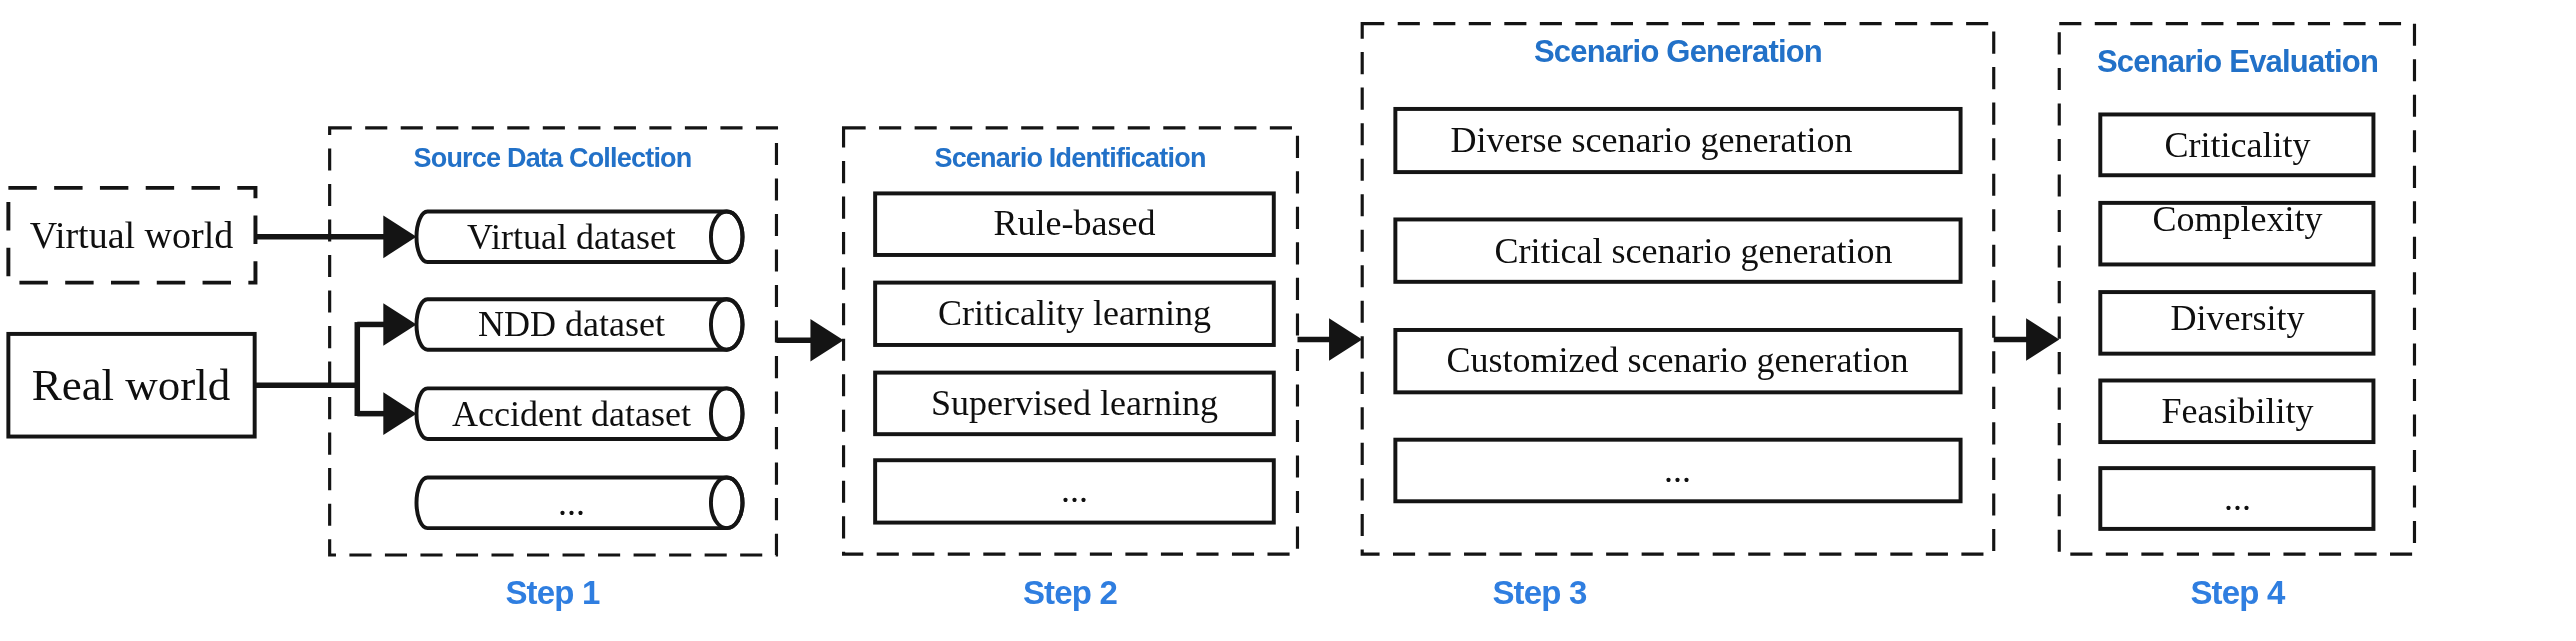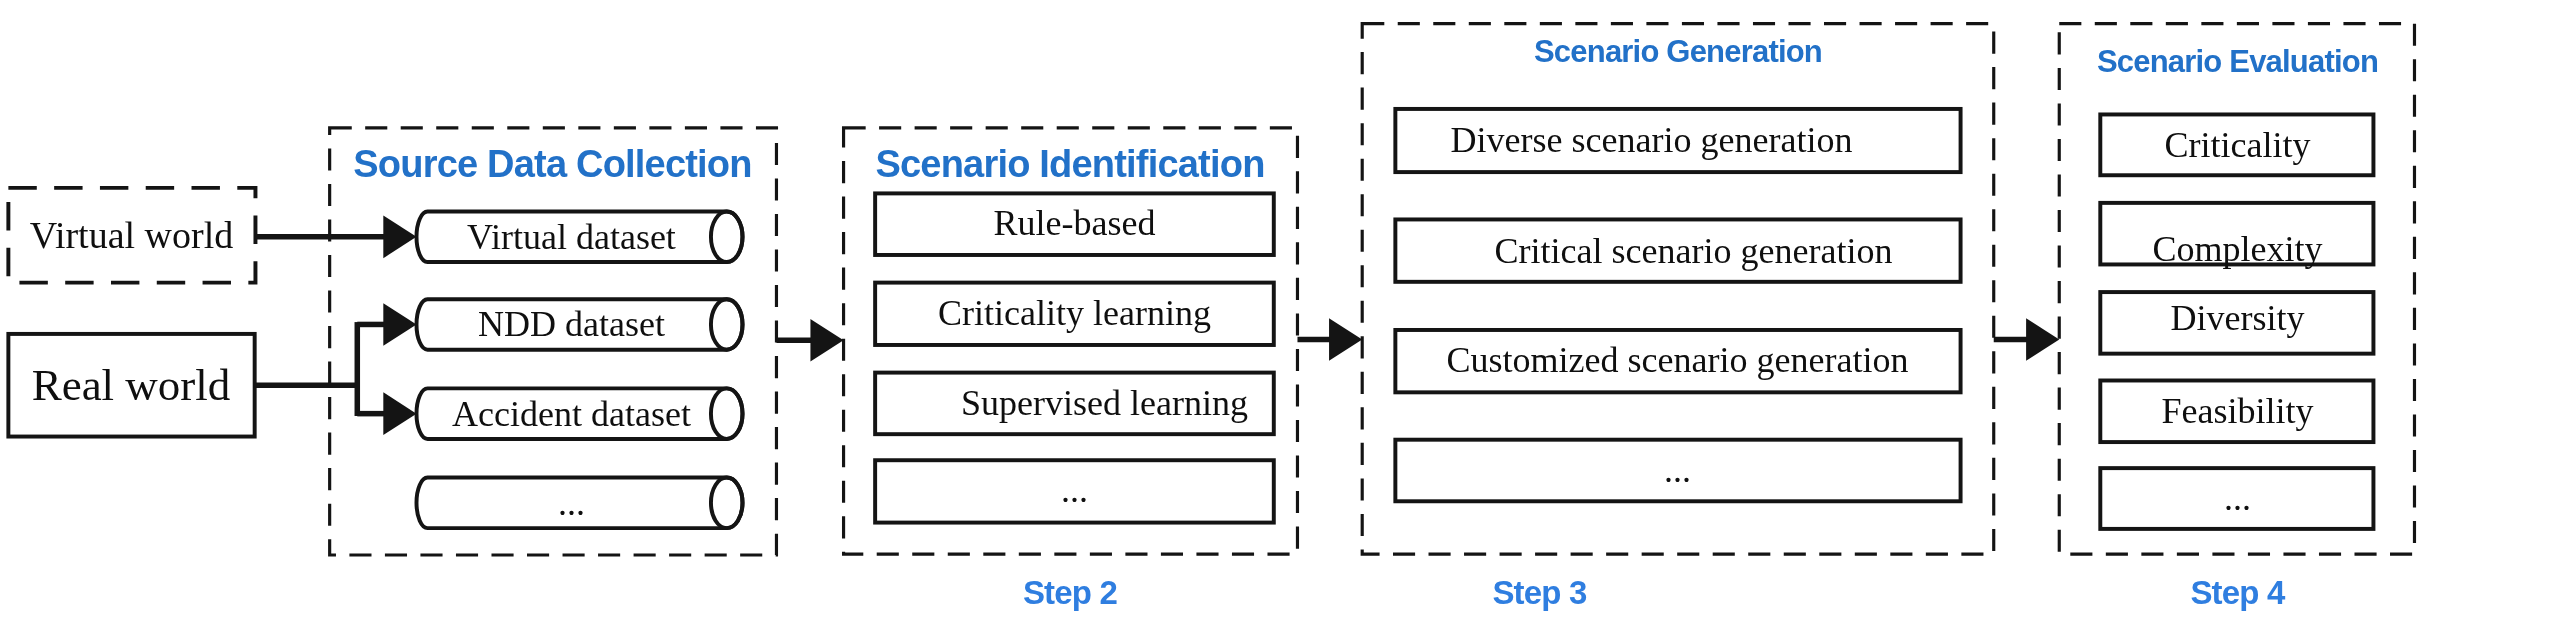--- a/index.html
+++ b/index.html
@@ -19,21 +19,21 @@
     font-family:"Liberation Serif", serif;
     font-size:36px;
     line-height:1.05;
     white-space:nowrap;
   }
   .panel-title{
     position:absolute;
     text-align:center;
     font-family:"Liberation Sans", sans-serif;
     font-weight:bold;
-    font-size:38px;
+    font-size:27px;
     letter-spacing:-0.8px;
     color:#2271C8;
     white-space:nowrap;
   }
   .step-label{
     position:absolute;
     text-align:center;
     font-family:"Liberation Sans", sans-serif;
     font-weight:bold;
     font-size:33px;
@@ -118,32 +118,33 @@
   <div class="panel-title" style="left:1362px;top:34px;width:632px;font-size:31px;">Scenario Generation</div>
   <div class="panel-title" style="left:2060px;top:44px;width:355px;font-size:31px;">Scenario Evaluation</div>
 
   <div class="lbl" style="left:432px;top:212px;width:279px;height:51px;">Virtual dataset</div>
   <div class="lbl" style="left:432px;top:299px;width:279px;height:51px;">NDD dataset</div>
   <div class="lbl" style="left:432px;top:389px;width:279px;height:51px;">Accident dataset</div>
   <div class="lbl" style="left:432px;top:478px;width:279px;height:51px;">...</div>
 
   <div class="lbl" style="left:875px;top:193px;width:399px;height:62px;">Rule-based</div>
   <div class="lbl" style="left:875px;top:283px;width:399px;height:62px;">Criticality learning</div>
-  <div class="lbl" style="left:875px;top:373px;width:399px;height:62px;padding-left:30px;">Supervised learning</div>
+  <div class="lbl" style="left:875px;top:373px;width:399px;height:62px;">Supervised learning</div>
   <div class="lbl" style="left:875px;top:460px;width:399px;height:62px;">...</div>
 
   <div class="lbl" style="left:1369px;top:109px;width:565px;height:63px;font-family:Liberation Serif, serif;">Diverse scenario generation</div>
   <div class="lbl" style="left:1395px;top:221px;width:565px;height:62px;padding-left:16px;">Critical scenario generation</div>
   <div class="lbl" style="left:1395px;top:330px;width:565px;height:62px;">Customized scenario generation</div>
   <div class="lbl" style="left:1395px;top:440px;width:565px;height:62px;">...</div>
 
   <div class="lbl" style="left:2101px;top:115px;width:273px;height:61px;">Criticality</div>
-  <div class="lbl" style="left:2101px;top:219px;width:273px;height:62px;">Complexity</div>
+  <div class="lbl" style="left:2101px;top:189px;width:273px;height:62px;">Complexity</div>
   <div class="lbl" style="left:2101px;top:292px;width:273px;height:54px;">Diversity</div>
   <div class="lbl" style="left:2101px;top:381px;width:273px;height:62px;">Feasibility</div>
   <div class="lbl" style="left:2101px;top:468px;width:273px;height:61px;">...</div>
 
+  <div class="step-label" style="left:329px;top:574px;width:447px;">Step 1</div>
   <div class="step-label" style="left:843px;top:574px;width:454px;">Step 2</div>
   <div class="step-label" style="left:1362px;top:574px;width:355px;">Step 3</div>
   <div class="step-label" style="left:2060px;top:574px;width:355px;">Step 4</div>
 
 </div>
 
 
 </body></html>

